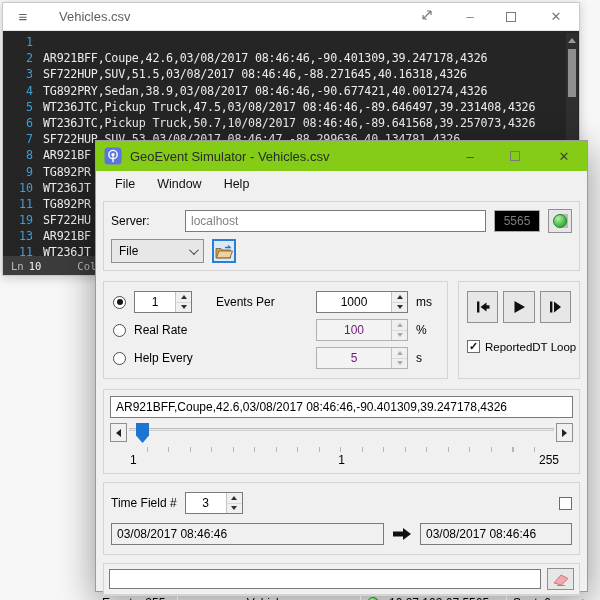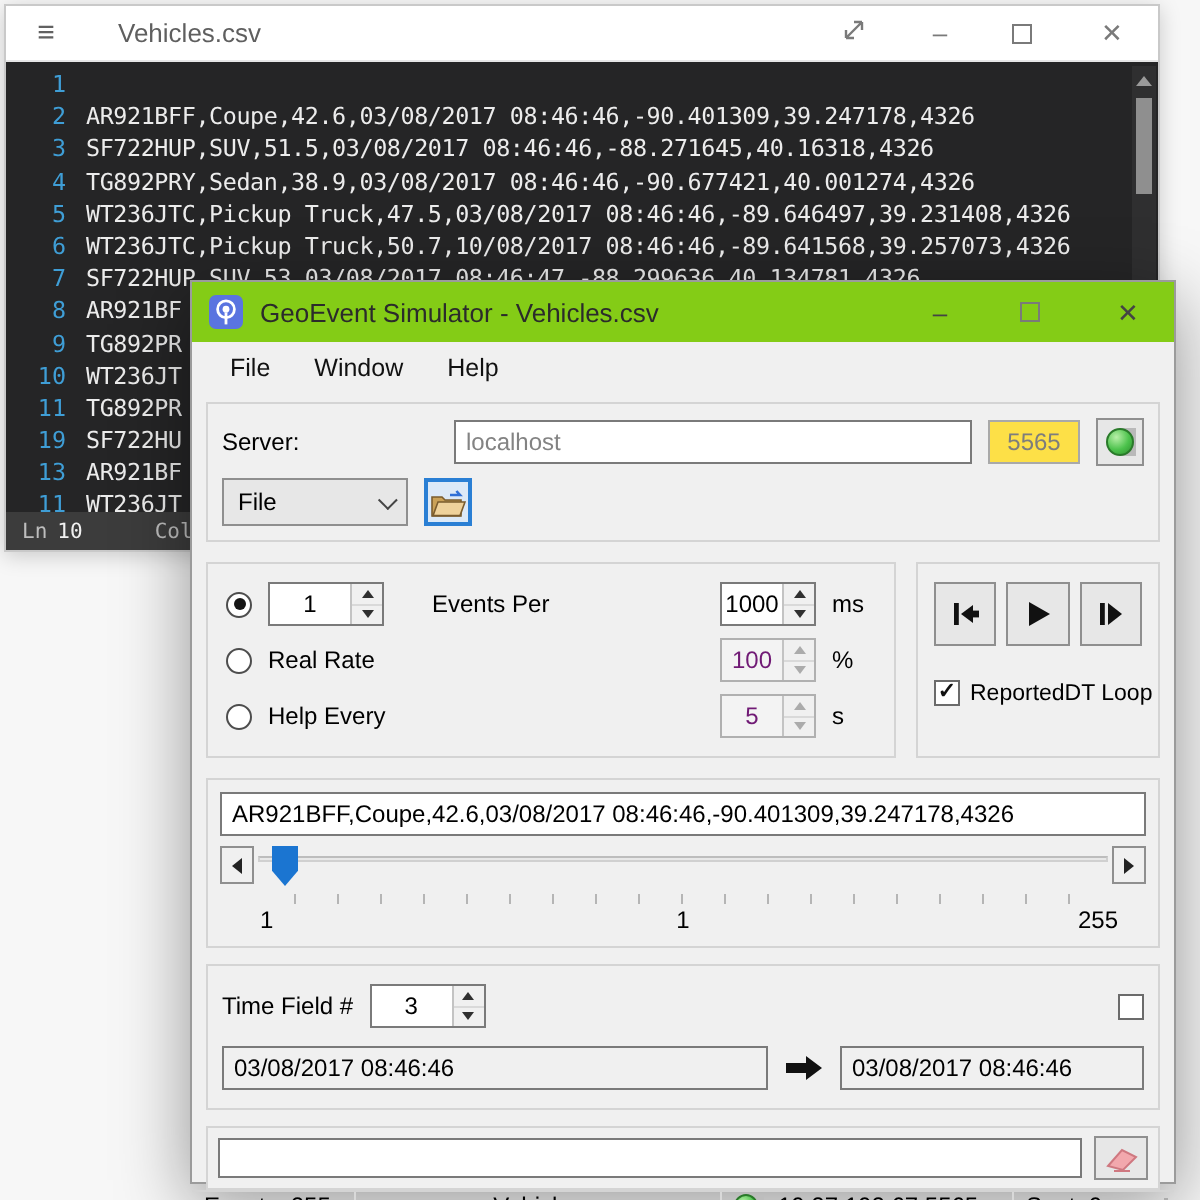--- a/index.html
+++ b/index.html
@@ -40,22 +40,22 @@
   .sim-ctrls { display:flex; align-items:center; gap:33px; padding-right:8px; color:#444; }
   .sim-ctrls .g { font-size:13px; width:14px; text-align:center; }
   .menubar { height:26px; display:flex; align-items:center; padding-left:8px; flex:0 0 26px; }
   .menu-item { font-size:12.5px; color:#111; padding:4px 11px; }
 
   .group { border:1px solid #d4d4d4; margin:0 7px; background:#f0f0f0; }
   .lbl { font-size:12px; color:#000; white-space:nowrap; }
 
   .field { border:1px solid #7a7a7a; background:#fff; height:22px; font-size:12px;
     display:flex; align-items:center; padding:0 5px; white-space:nowrap; overflow:hidden; color:#000; }
-  .field.gray-text { color:#838383;margin-left:42px; }
-  .field.flat { background:#fde047; border-color:#a9a9a9; }
+  .field.gray-text { color:#838383; }
+  .field.flat { background:#000000; border-color:#a9a9a9; }
 
   
   .spin { display:flex; border:1px solid #7a7a7a; background:#fff; height:22px; }
   .spin .val { flex:1; text-align:center; font-size:12px; line-height:20px; color:#000; }
   .spin .ud { width:16px; display:flex; flex-direction:column; border-left:1px solid #c3c3c3; }
   .spin .ud .b { flex:1; background:#f0f0f0; display:flex; align-items:center; justify-content:center; }
   .spin .ud .b + .b { border-top:1px solid #d9d9d9; }
   .tri-up { width:0; height:0; border-left:3.5px solid transparent; border-right:3.5px solid transparent; border-bottom:4px solid #2f2f2f; }
   .tri-dn { width:0; height:0; border-left:3.5px solid transparent; border-right:3.5px solid transparent; border-top:4px solid #2f2f2f; }
   .spin.disabled { border-color:#b0b0b0; background:#f3f3f3; }
@@ -85,21 +85,21 @@
     display:flex; align-items:center; padding:0 7px; font-size:12px; }
   .src-select .chev { margin-left:auto; width:7px; height:7px; border:solid #454545; border-width:0 1.6px 1.6px 0; transform:rotate(45deg) translateY(-2px); }
   .path-field { flex:1; }
   .folder-btn { width:24px; height:24px; border:2px solid #2a7fd4; background:#dce9f7; }
 
   
   .rate-row { display:flex; margin:10px 7px 0 7px; gap:10px; }
   .rate-group { flex:1; border:1px solid #d4d4d4; padding:8px 9px; display:flex; flex-direction:column; gap:4px; }
   .rrow { display:flex; align-items:center; height:24px; gap:8px; }
   .spin.small { width:58px; }
-  .spin.big { width:48px; margin-left:auto; }
+  .spin.big { width:92px; margin-left:auto; }
   .unit { width:22px; font-size:12px; }
   .events-per { margin-left:16px; }
   .play-group { width:122px; border:1px solid #d4d4d4; padding:9px 8px 8px 8px; display:flex; flex-direction:column; }
   .play-btns { display:flex; gap:5px; justify-content:center; }
   .pbtn { width:32px; height:32px; }
   .loop-row { display:flex; align-items:center; gap:5px; margin-top:17px; }
   .loop-row .lbl { font-size:11.5px; }
 
   
   .prev-group { margin-top:10px; padding:6px 6px 4px 6px; }

